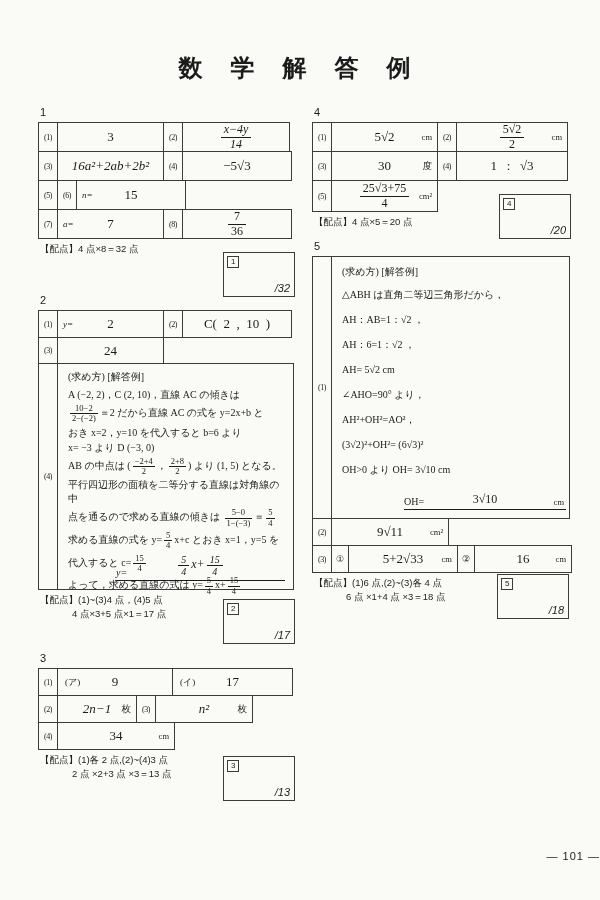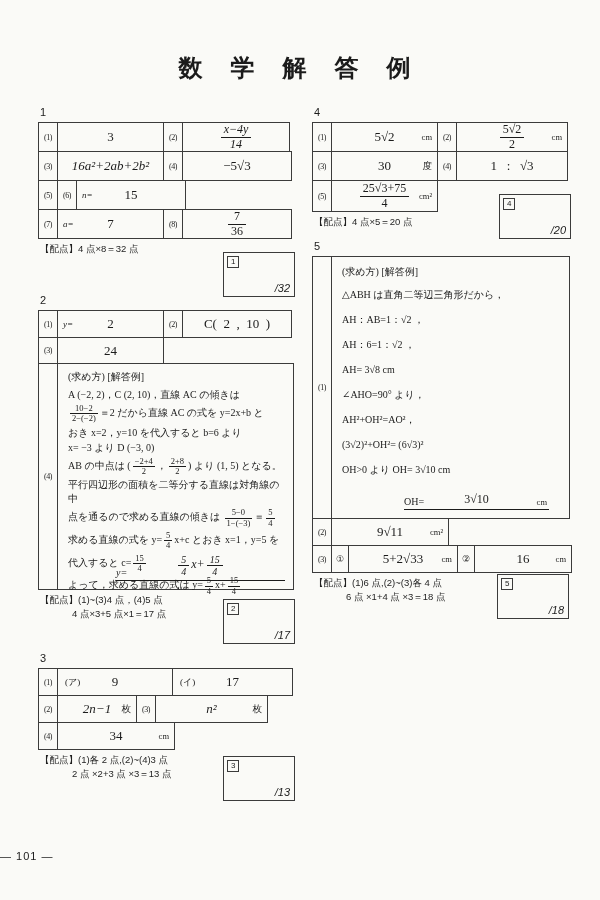--- a/index.html
+++ b/index.html
@@ -42,21 +42,21 @@
   .ans-line .fnum,.ans-line .fden{font-size:10px}
   .scoring{font-size:9.5px;line-height:1.45;padding-left:2px;margin-top:3px;
            font-family:"Liberation Sans","DejaVu Sans",sans-serif;color:#1f1f1f}
   .scoring .ind{padding-left:32px}
   .score-box{position:absolute;width:72px;height:45px;border:1px solid #3b3b3b}
   .score-box .tag{position:absolute;top:3px;left:3px;border:1px solid #3b3b3b;
                   font-size:8px;line-height:1;padding:1px 3px;
                   font-family:"Liberation Sans","DejaVu Sans",sans-serif}
   .score-box .score{position:absolute;bottom:2px;right:4px;font-size:11px;font-style:italic;
                     font-family:"Liberation Sans","DejaVu Sans",sans-serif}
-  .page-num{position:absolute;bottom:38px;left:0;width:100%;text-align:left;
+  .page-num{position:absolute;bottom:38px;left:0;width:100%;text-align:right;
             font-size:11px;letter-spacing:1px;font-family:"Liberation Sans","DejaVu Sans",sans-serif}
 </style>
 </head>
 <body>
 
 <div class="page">
 
   <div class="title">数 学 解 答 例</div>
 
   <div class="col col-left">
@@ -165,21 +165,21 @@
           <div class="tc val" style="width:121px">
             <span class="sublab">(イ)</span>
             <span>17</span></div>
         </div>
         <div class="trow" style="height:27px">
           <div class="tc lab">(2)</div>
           <div class="tc val" style="width:80px">
             <span class="italic">2n−1</span>
             <span class="unit unit-jp">枚</span></div>
           <div class="tc lab">(3)</div>
-          <div class="tc val" style="width:113px">
+          <div class="tc val" style="width:98px">
             <span class="italic">n²</span>
             <span class="unit unit-jp">枚</span></div>
         </div>
         <div class="trow" style="height:27px">
           <div class="tc lab">(4)</div>
           <div class="tc val" style="width:118px">
             <span>34</span>
             <span class="unit">cm</span></div>
         </div>
       </div>
@@ -237,27 +237,27 @@
       <div class="pnum">5</div>
       <div class="tbl">
         <div class="trow" style="height:262px">
           <div class="tc lab">(1)</div>
           <div class="tc solcell" style="width:239px;padding-top:8px">
             <div class="sol-head" style="margin-bottom:8px">(求め方) [解答例]</div>
             <div class="p5lines">
                 <div class="sol-line">△ABH は直角二等辺三角形だから，</div>
                 <div class="sol-line">AH：AB=1：√2 ，</div>
                 <div class="sol-line">AH：6=1：√2 ，</div>
-                <div class="sol-line">AH= 3√8 cm</div>
+                <div class="sol-line">AH= 5√2 cm</div>
                 <div class="sol-line">∠AHO=90° より，</div>
                 <div class="sol-line">AH²+OH²=AO²，</div>
                 <div class="sol-line">(3√2)²+OH²= (6√3)²</div>
                 <div class="sol-line">OH&gt;0 より OH= 3√10 cm</div>
               </div>
-            <div class="ans-line" style="left:72px;right:20px">
+            <div class="ans-line" style="left:72px;right:3px">
               <span class="apre">OH=</span>
               <span>3√10</span>
               <span class="aunit">cm</span>
             </div>
           </div>
         </div>
         <div class="trow" style="height:27px">
           <div class="tc lab">(2)</div>
           <div class="tc val" style="width:118px">
             <span>9√11</span>

